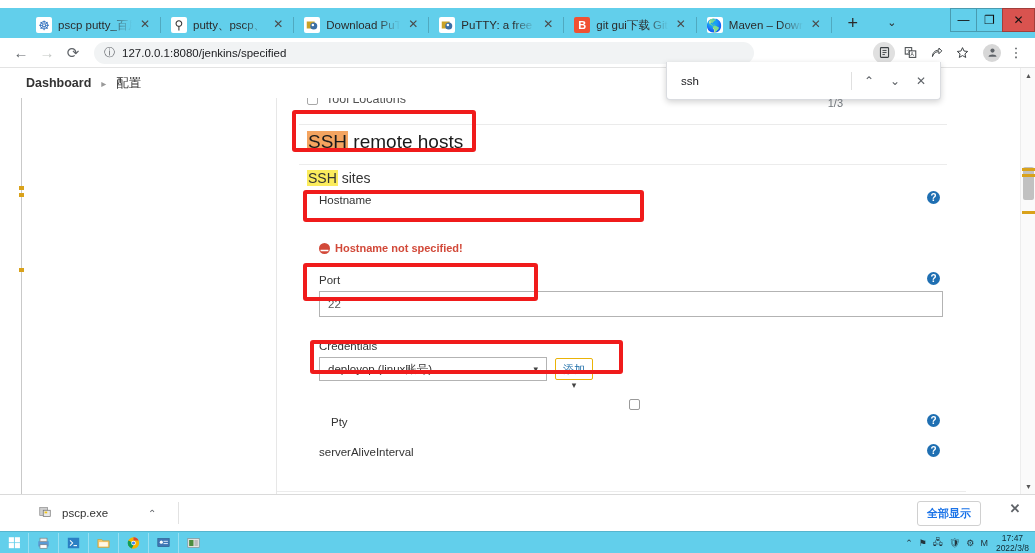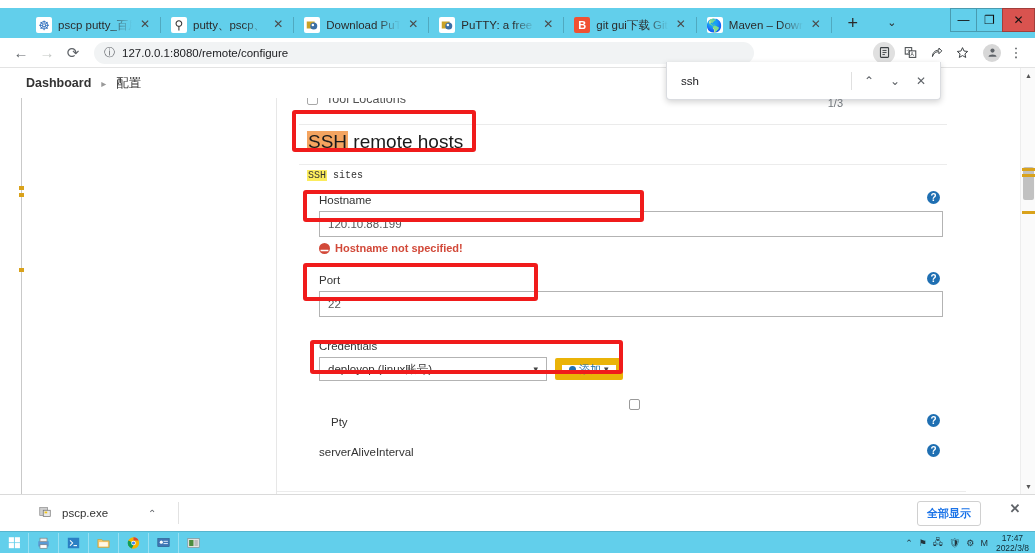--- a/index.html
+++ b/index.html
@@ -133,21 +133,21 @@
   }
   .tl-check { width:11px; height:11px; border:1px solid #9a9a9a; border-radius:2px; background:#fff; }
   .sect-divider { position:absolute; left:22px; top:26px; width:648px; height:1px; background:#ebebeb; }
 
   .sec-title {
     position:absolute; left:30px; top:33px; font-size:19px; color:#1b1b1b; font-weight:400;
   }
   .hl-orange { background:#f4a460; padding:0 1px; }
   .hl-yellow { background:#fbec5d; padding:0 1px; }
   .title-rule { position:absolute; left:22px; top:66px; width:648px; height:1px; background:#ececec; }
-  .sites-label { position:absolute; left:30px; top:72px; font-size:10px; color:#333;font-family:Liberation Mono, monospace; }
+  .sites-label { position:absolute; left:30px; top:72px; font-size:14px; color:#333; }
 
   .field-label { position:absolute; font-size:11.5px; color:#333;text-align:right; }
   .field-input {
     position:absolute; height:26px; border:1px solid #b3b3b3; background:#fff;
     font-size:11.5px; color:#555; padding:0 8px; line-height:24px;
     font-family:"Liberation Sans", sans-serif;
   }
   .field-error {
     position:absolute; font-size:11px; color:#d24939; font-weight:bold;
     display:flex; align-items:center; gap:5px;
@@ -162,23 +162,23 @@
     display:flex; align-items:center; justify-content:center; cursor:pointer;
   }
   .sel-wrap { position:absolute; display:flex; align-items:center; gap:8px; }
   .sel-box {
     width:228px; height:24px; border:1px solid #b3b3b3; background:#fff;
     font-size:11.5px; color:#333; display:flex; align-items:center;
     padding:0 8px; justify-content:space-between; cursor:pointer;
   }
   .caret { font-size:9px; color:#444; }
   .add-btn {
-    height:22px; border:7px solid #eab308; background:#fff; border-radius:2px;
+    height:22px; border:1px solid #eab308; background:#fff; border-radius:2px;
     font-size:11px; color:#1b6ca8; display:flex; align-items:center; gap:3px;
-    padding:0 7px; cursor:pointer;
+    padding:0 7px; cursor:pointer;flex-direction:column;
   }
   .add-dot { width:7px; height:7px; border-radius:50%; background:#1f6fb2; display:inline-block; }
 
   .pty-check {
     position:absolute; width:11px; height:11px; border:1px solid #9a9a9a;
     border-radius:2px; background:#fff; cursor:pointer;
   }
   .btn-row { position:absolute; display:flex; gap:12px; }
   .btn-primary {
     background:#1b6ca8; color:#fff; border:1px solid #1b6ca8; border-radius:3px;
@@ -337,21 +337,21 @@
       <div class="wc">❐</div>
       <div class="wc close">✕</div>
     </div>
 
     <div class="toolbar">
       <div class="nav-btn">←</div>
       <div class="nav-btn disabled">→</div>
       <div class="nav-btn">⟳</div>
       <div class="omnibox">
         <span class="omni-info">ⓘ</span>
-        <span>127.0.0.1:8080/remote/configure</span>
+        <span>127.0.0.1:8080/jenkins/specified</span>
       </div>
       <div class="tb-icons">
         <div class="tb-ic highlight">
           <svg width="13" height="13" viewBox="0 0 16 16">
               <rect x="3" y="2" width="10" height="12" rx="1" fill="none" stroke="#3c4043" stroke-width="1.3"></rect>
               <line x1="5.5" y1="5.5" x2="10.5" y2="5.5" stroke="#3c4043" stroke-width="1.1"></line>
               <line x1="5.5" y1="8" x2="10.5" y2="8" stroke="#3c4043" stroke-width="1.1"></line>
               <line x1="5.5" y1="10.5" x2="8.5" y2="10.5" stroke="#3c4043" stroke-width="1.1"></line>
             </svg>
         </div>
@@ -408,21 +408,20 @@
           <span class="hl-orange">SSH</span><span> remote hosts</span>
         </div>
         <div class="title-rule"></div>
 
         <div class="sites-label">
           <span class="hl-yellow">SSH</span><span> sites</span>
         </div>
 
         <div class="field-label" style="left:42px; top:96px;">Hostname</div>
         <div class="help-ic" style="left:650px; top:93px;">?</div>
-        <div class="field-input" style="left:42px; top:113px; width:624px;">120.10.88.199</div>
         <div class="field-error" style="left:42px; top:144px;">
           <span class="err-dot">⚊</span>
           <span>Hostname not specified!</span>
         </div>
 
         <div class="field-label" style="left:42px; top:176px;">Port</div>
         <div class="help-ic" style="left:650px; top:174px;">?</div>
         <div class="field-input" style="left:42px; top:193px; width:624px;">22</div>
 
         <div class="field-label" style="left:42px; top:242px;">Credentials</div>

